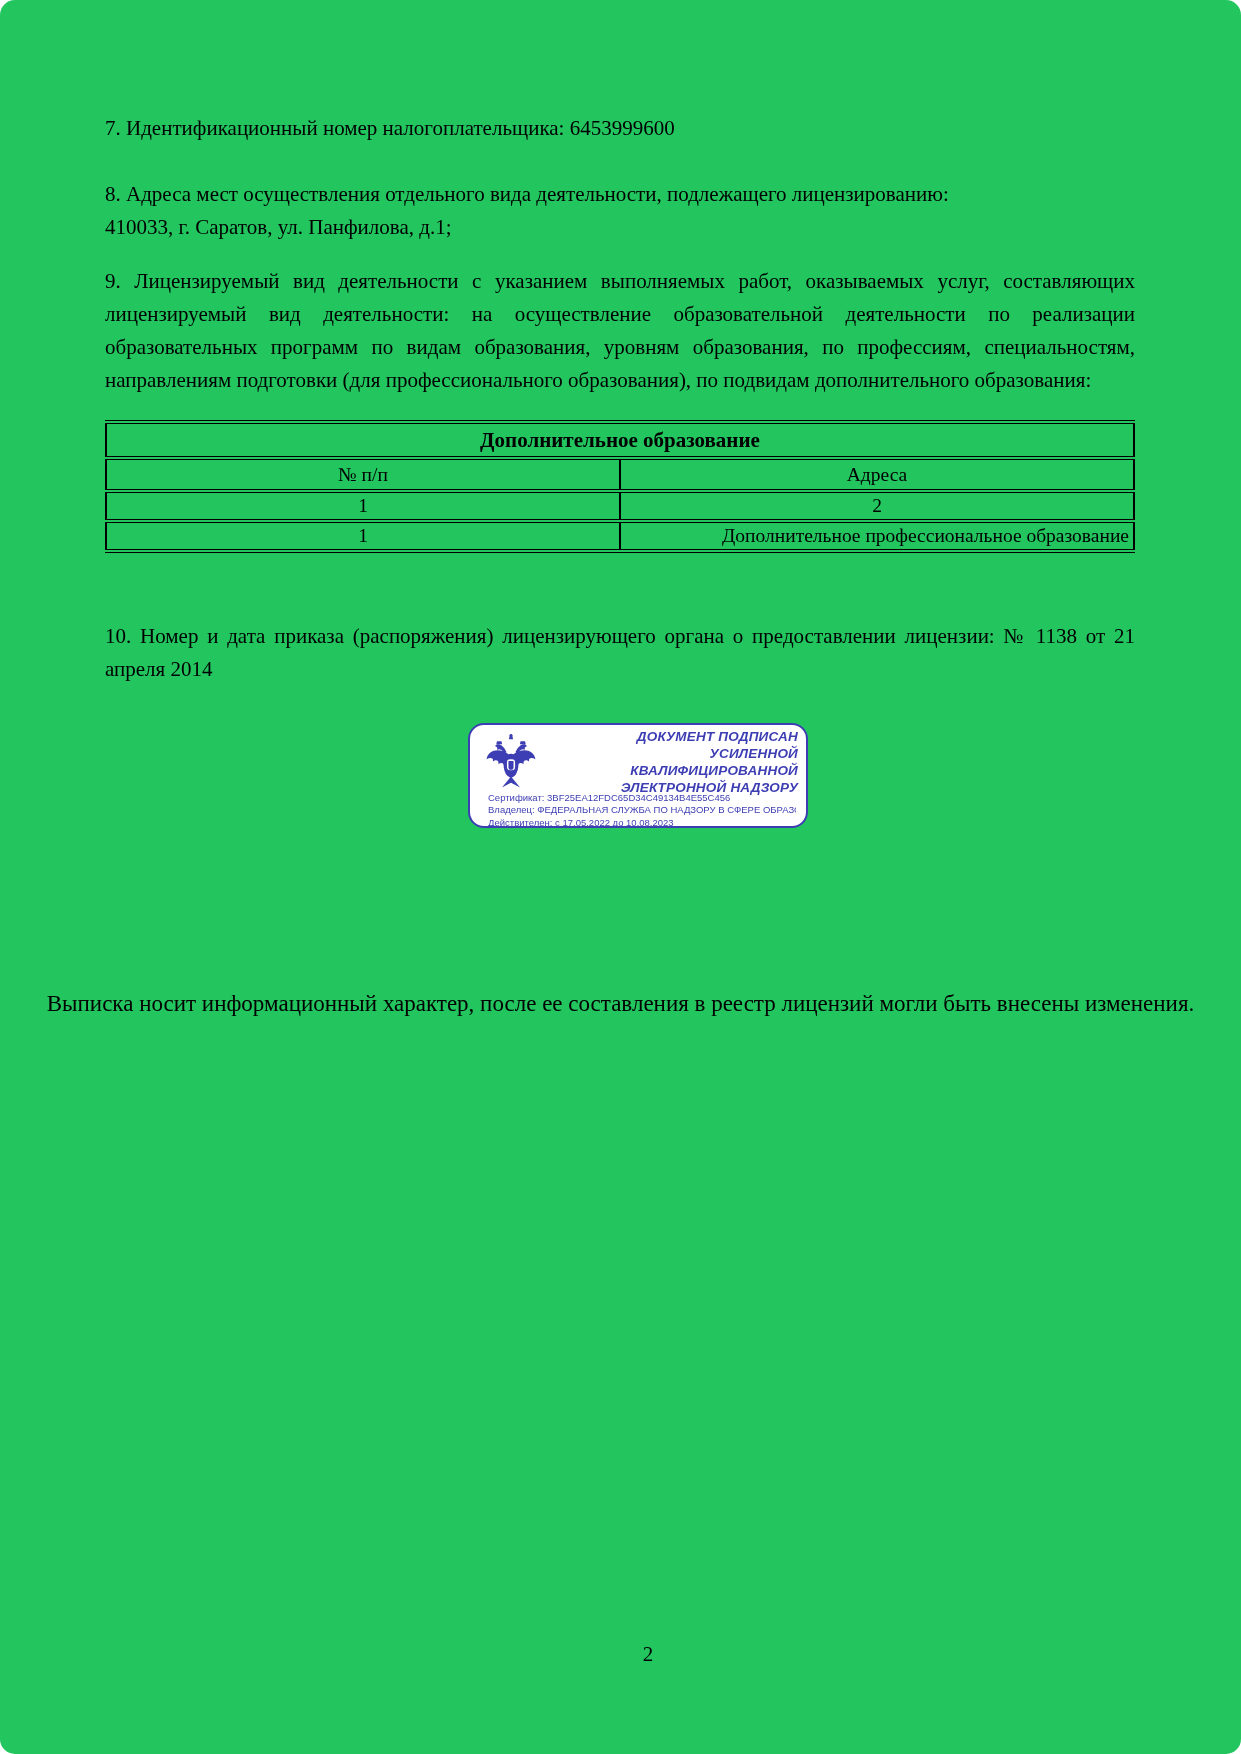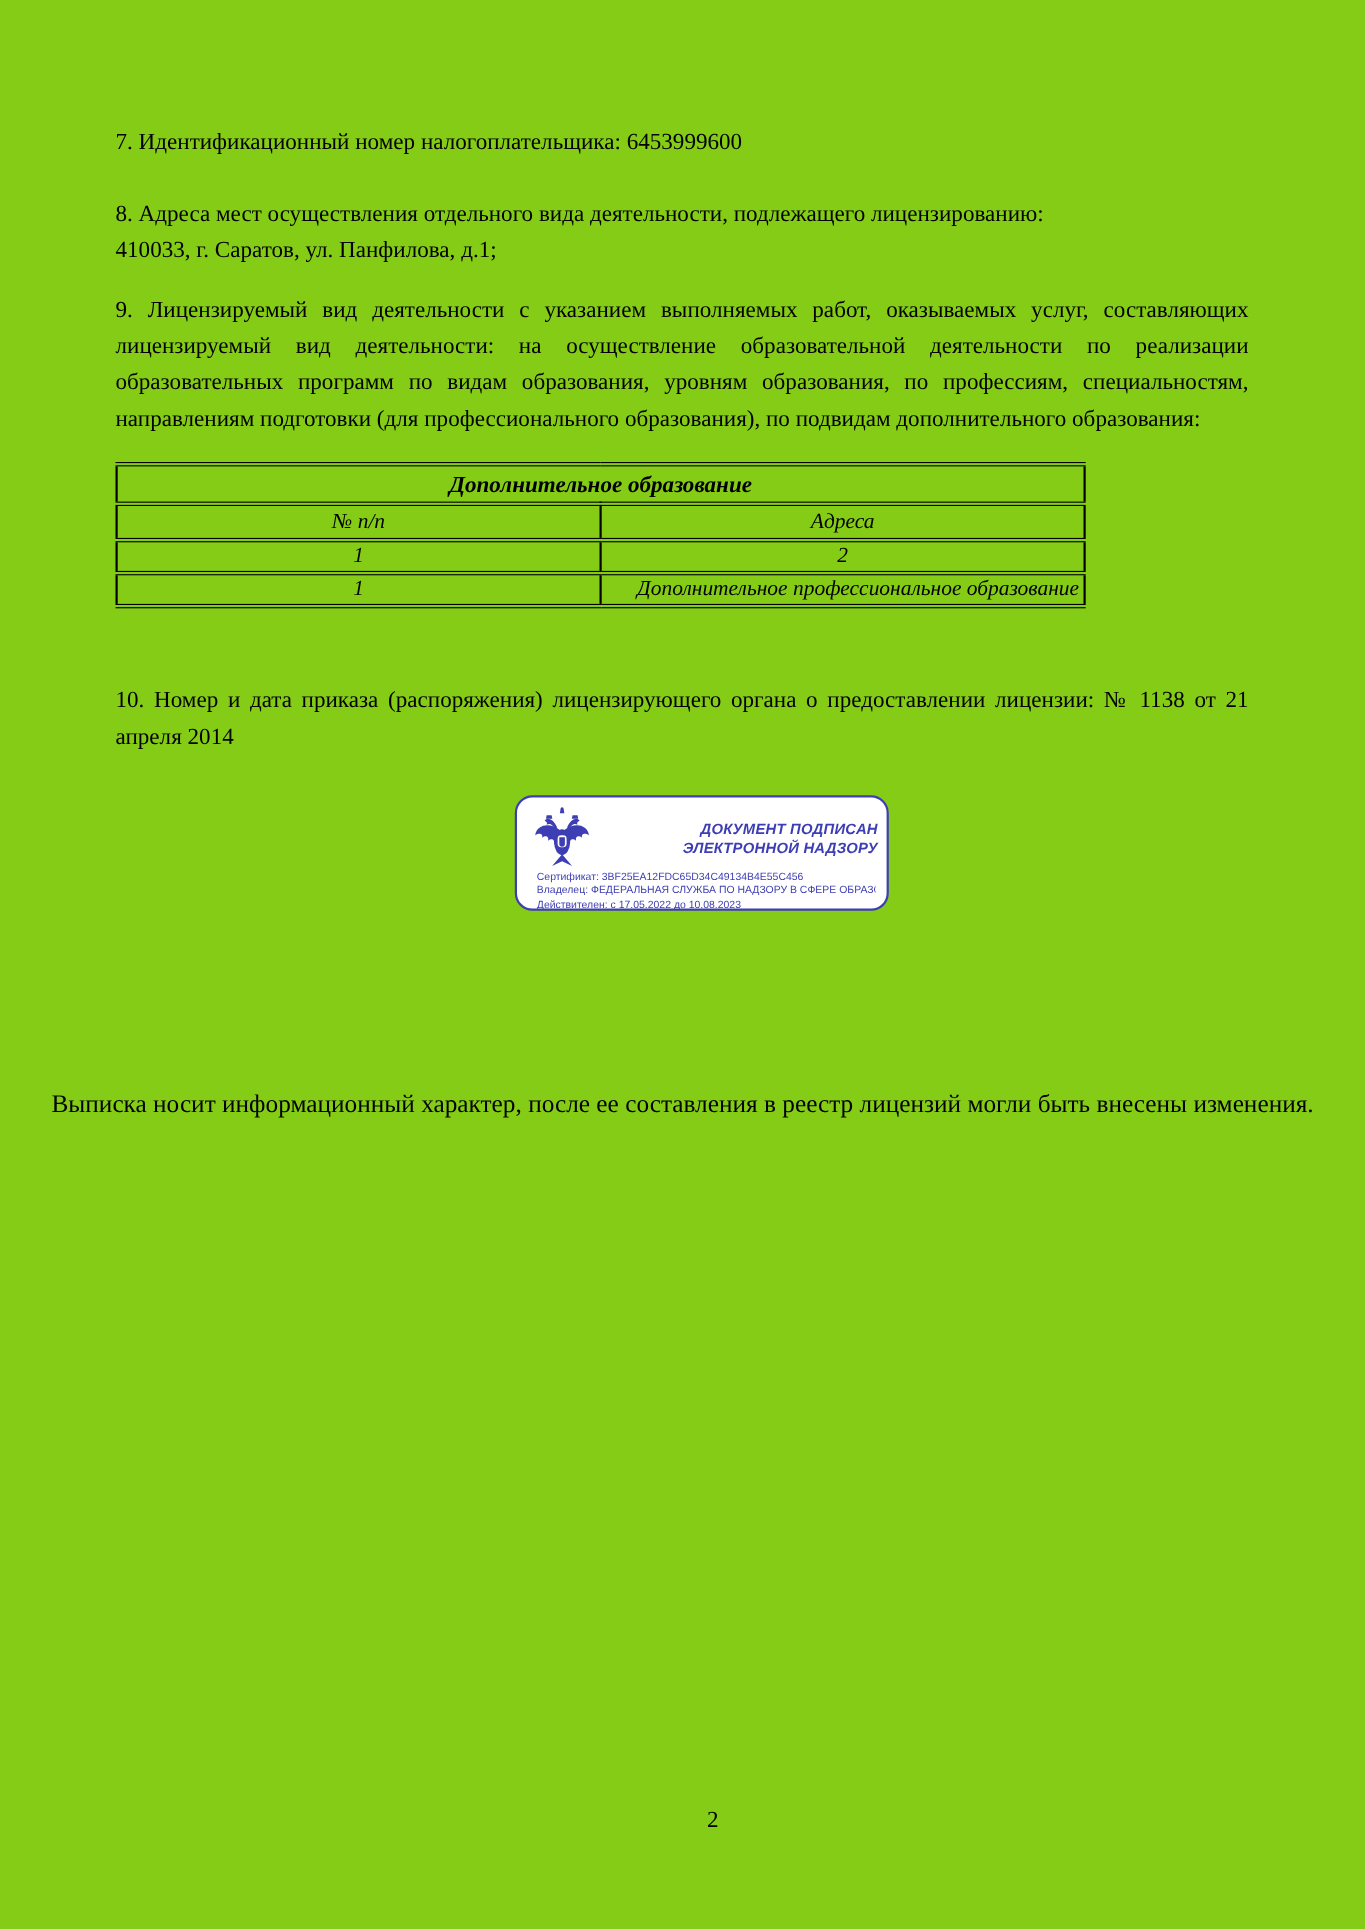--- a/index.html
+++ b/index.html
@@ -1,48 +1,48 @@
 <!DOCTYPE html>
 <html style="--stamp-color: #3e3eb4;"><head>
 <meta charset="utf-8">
 <style>
   html, body { margin: 0; padding: 0; background: #ffffff; }
   .page {
     position: relative;
     width: 1241px;
     height: 1754px;
-    background: #84cc16;
+    background: #22c55e;
     color: #000000;
     font-family: "Liberation Serif", "DejaVu Serif", serif;
     overflow: hidden;
     box-sizing: border-box;
+    border-radius: 15px;
   }
   .para {
     position: absolute;
     left: 105px;
     width: 1030px;
     margin: 0;
     font-size: 21px;
     line-height: 33px;
   }
   .just { text-align: justify; }
   #item7  { top: 112px; }
   #item8  { top: 178px; }
   #item9  { top: 265px; }
   #item10 { top: 620px; }
 
   .doc-table {
     position: absolute;
     left: 105px;
     top: 420px;
-    width: 882px;
+    width: 1030px;
     border-collapse: collapse;
     table-layout: fixed;
     font-size: 19.5px;
-    font-style: italic;
   }
   .doc-table td {
     border-left: 2px solid #000;
     border-right: 2px solid #000;
     border-top: 4px double #000;
     border-bottom: 4px double #000;
     text-align: center;
     padding: 2px 4px;
     overflow: hidden;
     white-space: nowrap;
@@ -162,20 +162,21 @@
         <path d="M37 21 C41 12 47.5 10.5 49.5 14.5 C47.5 15.2 46.5 16.5 47.5 18.5 C43.5 16.5 40.5 19.5 39.5 23.5 Z"></path>
         <path d="M30 24 C20 16 7 18 5 29 C9.5 26.5 13 27.5 12 31.5 C16 28.5 19 30.5 18 34.5 C22 31.5 25 33.5 24 38.5 C27 35.5 29 37.5 29 41.5 Z"></path>
         <path d="M34 24 C44 16 57 18 59 29 C54.5 26.5 51 27.5 52 31.5 C48 28.5 45 30.5 46 34.5 C42 31.5 39 33.5 40 38.5 C37 35.5 35 37.5 35 41.5 Z"></path>
         <ellipse cx="32" cy="36" rx="8" ry="13"></ellipse>
         <path d="M32 48 L22 60 L32 55 L42 60 Z"></path>
         <rect x="27.5" y="29" width="9" height="12" rx="3.5" fill="#ffffff"></rect>
         <path d="M29.2 31 h5.6 v6.8 a2.8 2.8 0 0 1 -5.6 0 Z"></path>
       </svg>
       <div class="stamp-title">
         <div>ДОКУМЕНТ ПОДПИСАН</div>
+        <div>УСИЛЕННОЙ КВАЛИФИЦИРОВАННОЙ</div>
         <div>ЭЛЕКТРОННОЙ НАДЗОРУ</div>
       </div>
     </div>
     <div class="stamp-details">
       <div>Сертификат: 3BF25EA12FDC65D34C49134B4E55C456</div>
       <div>Владелец: ФЕДЕРАЛЬНАЯ СЛУЖБА ПО НАДЗОРУ В СФЕРЕ ОБРАЗОВАНИЯ И НАУКИ</div>
       <div>Действителен: с 17.05.2022 до 10.08.2023</div>
     </div>
   </div>
 

